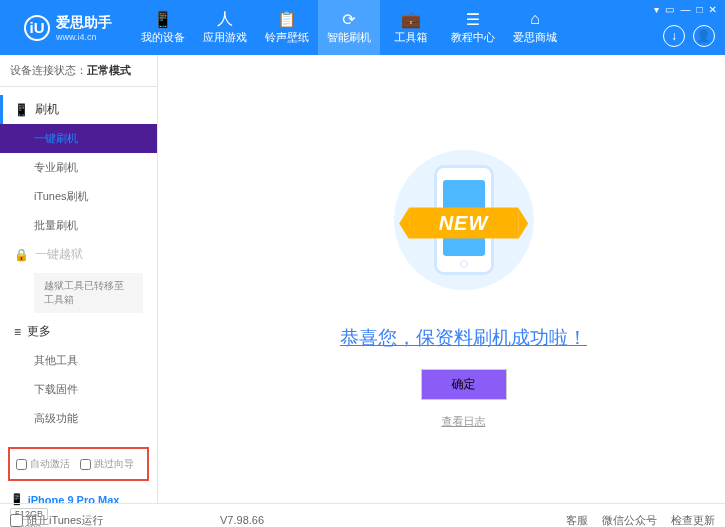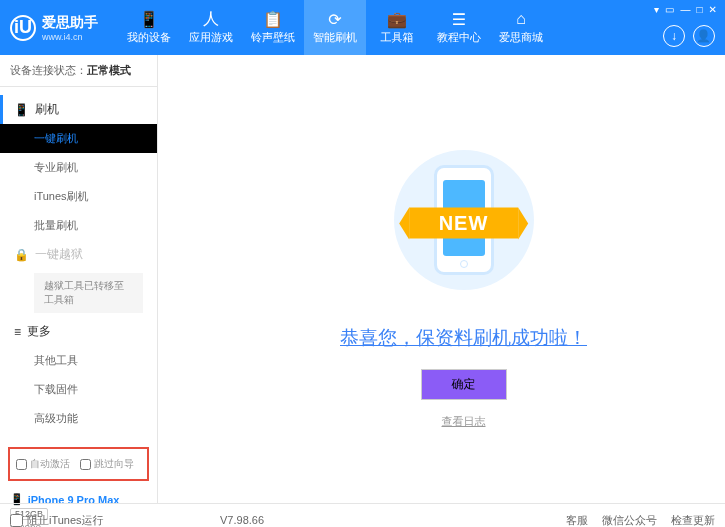--- a/index.html
+++ b/index.html
@@ -1,20 +1,20 @@
 <!DOCTYPE html>
 <html><head>
 <meta charset="utf-8">
 <style>
 * { margin: 0; padding: 0; box-sizing: border-box; font-family: "Microsoft YaHei", sans-serif; }
 body { width: 725px; height: 527px; background: #fff; overflow: hidden; font-size: 12px; }
 
 .header { background: #1e88ff; height: 55px; display: flex; align-items: center; color: #fff; position: relative; }
 .logo-area { display: flex; align-items: center; padding: 0 10px; }
-.logo-circle { width: 26px; height: 26px; border: 2px solid #fff; border-radius: 50%; display: flex; align-items: center; justify-content: center; font-weight: bold; font-size: 18px; margin-right: 6px; }
+.logo-circle { width: 26px; height: 26px; border: 2px solid #fff; border-radius: 50%; display: flex; align-items: center; justify-content: center; font-weight: bold; font-size: 15px; margin-right: 6px; margin-left: 14px; }
 .logo-text { display: flex; flex-direction: column; }
 .logo-title { font-size: 14px; font-weight: bold; }
 .logo-sub { font-size: 9px; opacity: 0.8; }
 .nav { display: flex; height: 100%; margin-left: 10px; }
 .nav-item { width: 62px; display: flex; flex-direction: column; align-items: center; justify-content: center; cursor: pointer; gap: 2px; }
 .nav-item.active { background: #4aa3ff; }
 .nav-icon { width: 18px; height: 18px; display: flex; align-items: center; justify-content: center; font-size: 16px; }
 .nav-label { font-size: 11px; }
 .header-right { position: absolute; right: 8px; top: 4px; display: flex; gap: 8px; align-items: center; font-size: 10px; }
 .win-btns { display: flex; gap: 6px; }
@@ -22,37 +22,37 @@
 .circle-btn { width: 22px; height: 22px; border: 1.5px solid #fff; border-radius: 50%; display: flex; align-items: center; justify-content: center; cursor: pointer; font-size: 12px; }
 
 .body { display: flex; height: calc(100% - 55px - 24px); gap: 44px; }
 .sidebar { width: 158px; border-right: 1px solid #e5e5e5; display: flex; flex-direction: column; }
 .status-bar { padding: 8px 10px; font-size: 11px; color: #666; border-bottom: 1px solid #e5e5e5; }
 .status-val { color: #333; font-weight: bold; }
 .side-section { padding: 8px 0; }
 .side-header { display: flex; align-items: center; gap: 6px; padding: 6px 14px; font-size: 12px; color: #333; cursor: pointer; }
 .side-header.active-border { border-left: 3px solid #1e88ff; padding-left: 11px; }
 .side-item { padding: 7px 14px 7px 34px; font-size: 11px; color: #666; cursor: pointer; }
-.side-item.active { background: #000000; color: #1e88ff; }
+.side-item.active { background: #4c1d95; color: #1e88ff; }
 .side-sub { background: #f5f5f5; padding: 6px 10px; margin: 4px 14px 4px 34px; font-size: 10px; color: #888; text-align: left; }
 .checkbox-area { border: 2px solid #e74c3c; margin: 6px 8px; padding: 8px 6px; display: flex; gap: 10px; font-size: 10px; color: #999; }
 .checkbox-item { display: flex; align-items: center; gap: 3px; }
 .checkbox-item input { width: 11px; height: 11px; }
 .device-info { padding: 6px 10px; font-size: 11px; }
 .device-name { color: #1e88ff; font-weight: bold; display: flex; align-items: center; gap: 4px; }
 .device-storage { display: inline-block; border: 1px solid #ccc; padding: 0 4px; font-size: 9px; color: #666; margin-top: 2px; border-radius: 2px; }
 .device-type { color: #999; font-size: 10px; margin-top: 2px; }
 
 .main { flex: 1; display: flex; flex-direction: column; align-items: center; justify-content: center; padding: 20px; }
 .phone-illustration { position: relative; width: 180px; height: 180px; margin-bottom: 15px; }
 .phone-bg { width: 140px; height: 140px; background: #e8f4ff; border-radius: 50%; position: absolute; left: 50%; top: 50%; transform: translate(-50%, -50%); }
 .phone-body { width: 60px; height: 110px; background: #fff; border: 3px solid #d0e8ff; border-radius: 10px; position: absolute; left: 50%; top: 50%; transform: translate(-50%, -50%); }
 .phone-screen { position: absolute; inset: 12px 6px 16px 6px; background: #4db8ff; border-radius: 3px; }
 .phone-btn { position: absolute; bottom: 4px; left: 50%; transform: translateX(-50%); width: 8px; height: 8px; border: 1px solid #d0e8ff; border-radius: 50%; }
-.new-banner { position: absolute; left: 50%; top: 52%; transform: translate(-50%, -50%); background: #ffb300; color: #fff; font-weight: bold; font-size: 20px; padding: 4px 30px; letter-spacing: 1px; }
+.new-banner { position: absolute; left: 50%; top: 52%; transform: translate(-50%, -50%); background: #ffb300; color: #fff; font-weight: bold; font-size: 20px; padding: 4px 30px; letter-spacing: 1px; font-style: italic; }
 .new-banner::before, .new-banner::after { content: ''; position: absolute; top: 0; width: 0; height: 0; border-top: 16px solid transparent; border-bottom: 16px solid transparent; }
 .new-banner::before { left: -10px; border-right: 10px solid #ffb300; }
 .new-banner::after { right: -10px; border-left: 10px solid #ffb300; }
 .success-text { font-size: 19px; color: #3b82f6; margin-bottom: 18px; text-decoration: underline; }
 .confirm-btn { border: 1px solid #ccc; background: #8b5cf6; padding: 6px 30px; font-size: 12px; cursor: pointer; margin-bottom: 14px; }
 .log-link { font-size: 11px; color: #999; text-decoration: underline; cursor: pointer; }
 
 .footer { height: 24px; border-top: 1px solid #e5e5e5; display: flex; align-items: center; padding: 16px 10px; font-size: 11px; color: #666; }
 .footer-left { display: flex; align-items: center; gap: 4px; }
 .footer-right { margin-left: auto; display: flex; gap: 14px; align-items: center; }

